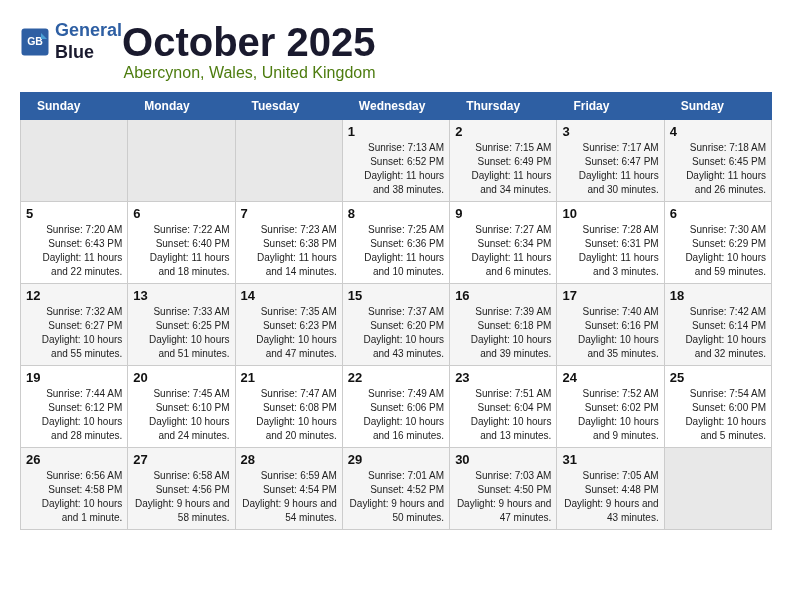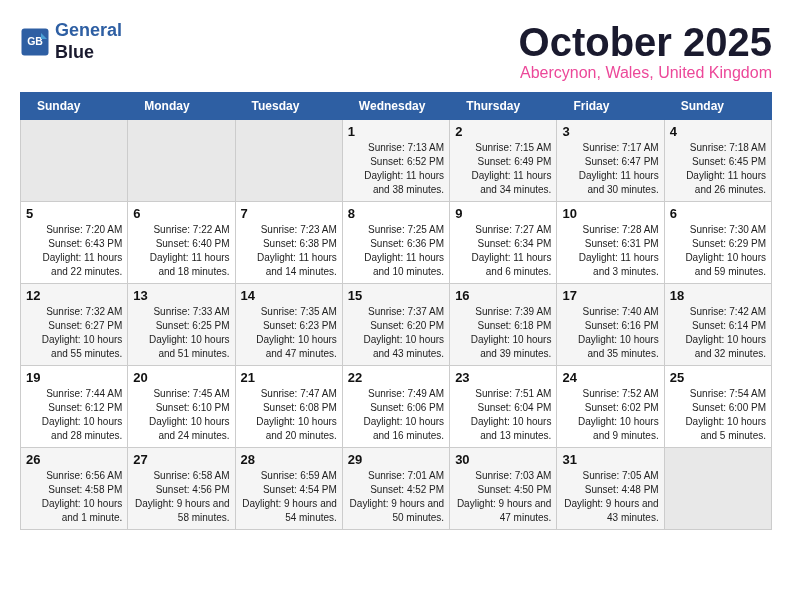--- a/index.html
+++ b/index.html
@@ -5,21 +5,20 @@
     * { box-sizing: border-box; margin: 0; padding: 0; }
     body {
       font-family: Arial, sans-serif;
       background: #fff;
       width: 792px;
       min-height: 612px;
       padding: 20px;
     }
     .header {
       display: flex;
-      justify-content: space-between;
       align-items: flex-start;
       margin-bottom: 10px;
     }
     .logo {
       display: flex;
       align-items: center;
     }
     .logo-text {
       font-size: 18px;
       font-weight: bold;
@@ -38,21 +37,21 @@
       text-align: right;
     }
     .month-title {
       font-size: 40px;
       font-weight: bold;
       color: #1a1a2e;
       line-height: 1.1;
     }
     .location {
       font-size: 16px;
-      color: #ec4899;
+      color: #4d7c0f;
     }
     table {
       width: 100%;
       border-collapse: collapse;
       font-size: 11px;
     }
     thead th {
       background-color: #2e5fa3;
       color: #fff;
       text-align: left;

